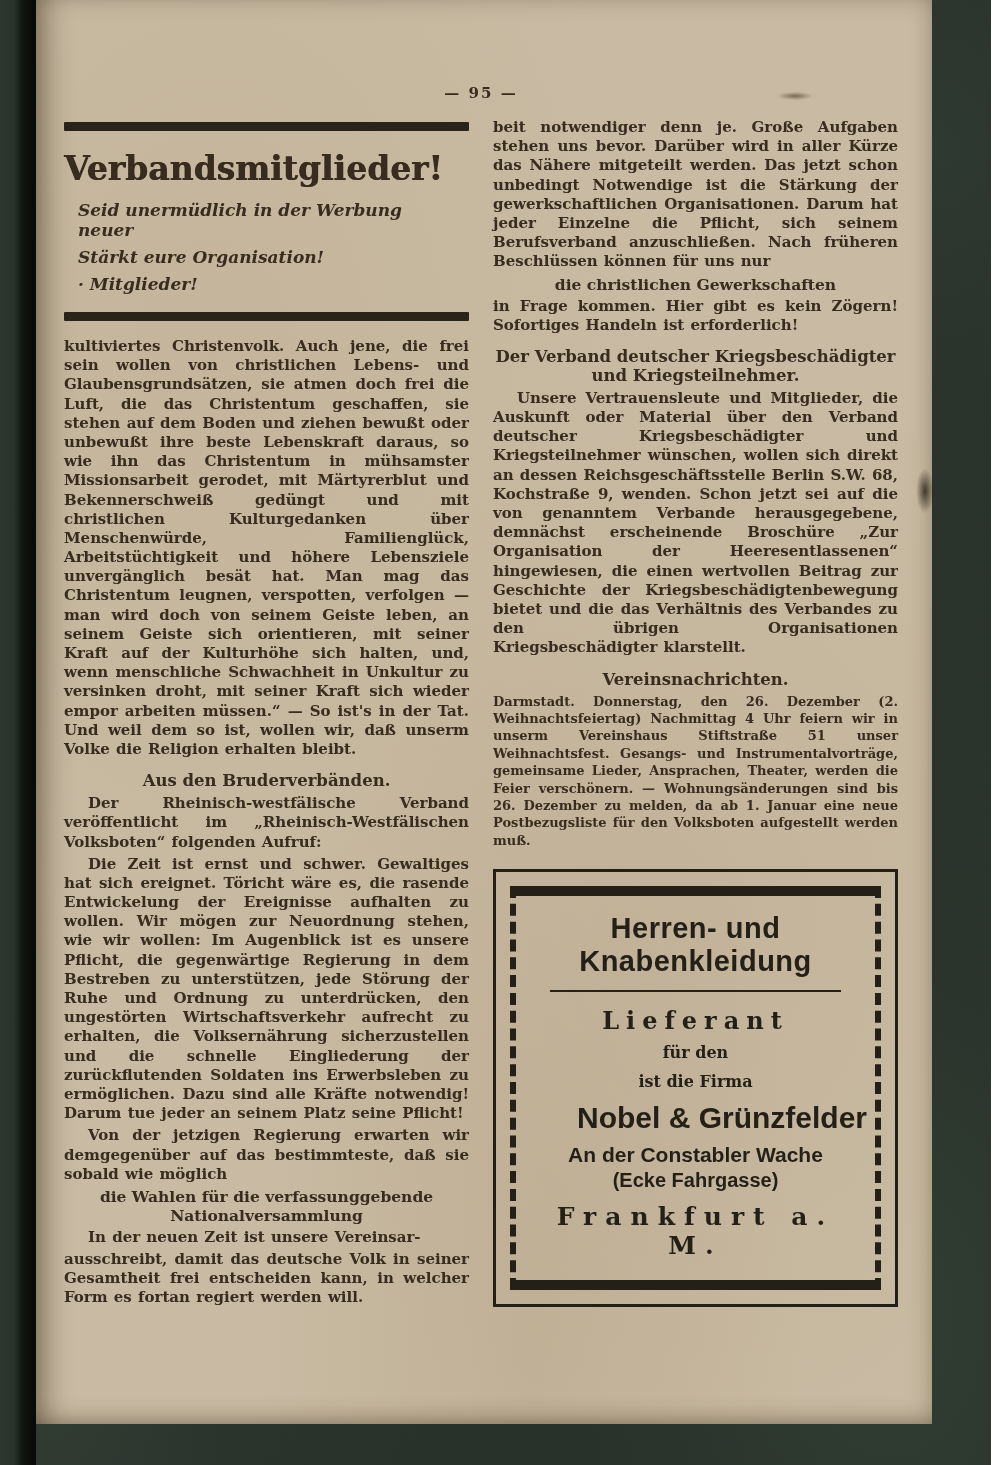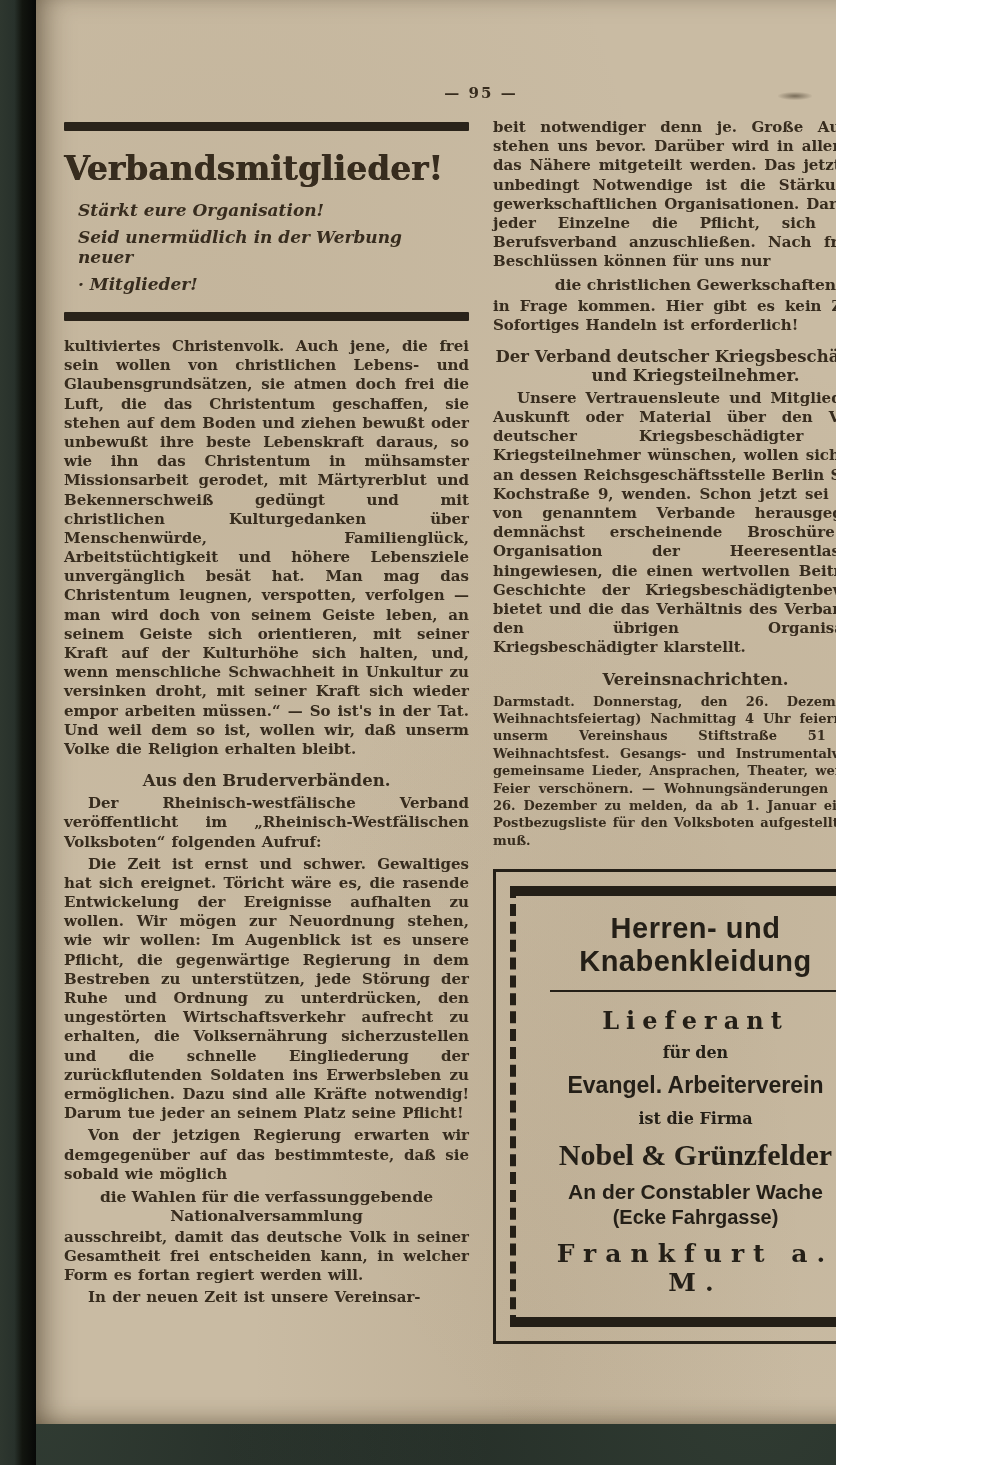--- a/index.html
+++ b/index.html
@@ -1,17 +1,17 @@
 <!DOCTYPE html>
 <html><head>
 <meta charset="utf-8">
 <style>
   html,body{margin:0;padding:0;}
   .screenshot{
-    position:relative;width:836px;height:1465px;overflow:hidden;
+    position:relative;width:991px;height:1465px;overflow:hidden;
     background:
       radial-gradient(ellipse at 95% 10%, rgba(90,110,95,.25), transparent 45%),
       radial-gradient(ellipse at 90% 90%, rgba(90,110,90,.3), transparent 50%),
       radial-gradient(ellipse at 5% 95%, rgba(100,120,100,.25), transparent 40%),
       #1f2722;
     font-family:"DejaVu Serif", serif;
   }
   .spine{
     position:absolute;left:0;top:0;width:36px;height:100%;
     background:linear-gradient(90deg,#2e372f 0%,#28312b 40%,#12150f 62%,#070807 100%);
@@ -69,21 +69,21 @@
   .ad{border:3px solid #241f17;padding:14px;margin-top:20px;}
   .ad-frame{border-left:6px dashed #241f17;border-right:6px dashed #241f17;}
   .ad-bar{height:10px;background:#241f17;}
   .ad-content{padding:16px 8px 20px;text-align:center;color:#241f17;}
   .ad-l1{font-family:"Liberation Sans",sans-serif;font-weight:bold;font-size:29px;letter-spacing:.5px;}
   .ad-rule{border:none;border-top:2px solid #241f17;margin:12px 26px 14px;}
   .ad-l2{font-size:24px;font-weight:bold;letter-spacing:7px;margin:2px 0 8px;}
   .ad-l3{font-size:16px;font-weight:bold;margin:0 0 10px;}
   .ad-l4{font-family:"Liberation Sans",sans-serif;font-weight:bold;font-size:23px;margin:0 0 10px;}
   .ad-l5{font-size:16px;font-weight:bold;margin:0 0 10px;}
-  .ad-l6{font-family:Liberation Serif, serif;font-weight:bold;font-size:30px;margin:0 0 8px;}
+  .ad-l6{font-family:Liberation Sans, sans-serif;font-weight:bold;font-size:30px;margin:0 0 8px;text-align:right;}
   .ad-l7{font-family:"Liberation Sans",sans-serif;font-weight:bold;font-size:21px;margin:0 0 2px;}
   .ad-l8{font-family:"Liberation Sans",sans-serif;font-weight:bold;font-size:20px;margin:0 0 10px;}
   .ad-l9{font-size:25px;font-weight:bold;letter-spacing:9px;}
 </style>
 </head>
 <body>
 
 <div class="screenshot">
   <div class="spine"></div>
 
@@ -94,35 +94,35 @@
     <div class="page-inner">
       <div class="page-num">— 95 —</div>
 
       <div class="columns">
 
         <div class="col">
 
           <div class="notice">
             <div class="rule-bar"></div>
             <div class="notice-title">Verbandsmitglieder!</div>
+            <div class="notice-sub">Seid unermüdlich in der Werbung neuer</div>
             <div class="notice-sub">Stärkt eure Organisation!</div>
-            <div class="notice-sub">Seid unermüdlich in der Werbung neuer</div>
             <div class="notice-sub">· Mitglieder!</div>
             <div class="rule-bar bottom"></div>
           </div>
 
           <p class="body">kultiviertes Christenvolk. Auch jene, die frei sein wollen von christlichen Lebens- und Glaubensgrundsätzen, sie atmen doch frei die Luft, die das Christentum geschaffen, sie stehen auf dem Boden und ziehen bewußt oder unbewußt ihre beste Lebenskraft daraus, so wie ihn das Christentum in mühsamster Missionsarbeit gerodet, mit Märtyrerblut und Bekennerschweiß gedüngt und mit christlichen Kulturgedanken über Menschenwürde, Familienglück, Arbeitstüchtigkeit und höhere Lebensziele unvergänglich besät hat. Man mag das Christentum leugnen, verspotten, verfolgen — man wird doch von seinem Geiste leben, an seinem Geiste sich orientieren, mit seiner Kraft auf der Kulturhöhe sich halten, und, wenn menschliche Schwachheit in Unkultur zu versinken droht, mit seiner Kraft sich wieder empor arbeiten müssen.“ — So ist's in der Tat. Und weil dem so ist, wollen wir, daß unserm Volke die Religion erhalten bleibt.</p>
 
           <div class="section-heading">Aus den Bruderverbänden.</div>
           <p class="body ind">Der Rheinisch-westfälische Verband veröffentlicht im „Rheinisch-Westfälischen Volksboten“ folgenden Aufruf:</p>
           <p class="body ind">Die Zeit ist ernst und schwer. Gewaltiges hat sich ereignet. Töricht wäre es, die rasende Entwickelung der Ereignisse aufhalten zu wollen. Wir mögen zur Neuordnung stehen, wie wir wollen: Im Augenblick ist es unsere Pflicht, die gegenwärtige Regierung in dem Bestreben zu unterstützen, jede Störung der Ruhe und Ordnung zu unterdrücken, den ungestörten Wirtschaftsverkehr aufrecht zu erhalten, die Volksernährung sicherzustellen und die schnelle Eingliederung der zurückflutenden Soldaten ins Erwerbsleben zu ermöglichen. Dazu sind alle Kräfte notwendig! Darum tue jeder an seinem Platz seine Pflicht!</p>
           <p class="body ind">Von der jetzigen Regierung erwarten wir demgegenüber auf das bestimmteste, daß sie sobald wie möglich</p>
           <div class="emphasis-block">die Wahlen für die verfassunggebende Nationalversammlung</div>
+          <p class="body ind">In der neuen Zeit ist unsere Vereinsar-</p>
           <p class="body">ausschreibt, damit das deutsche Volk in seiner Gesamtheit frei entscheiden kann, in welcher Form es fortan regiert werden will.</p>
-          <p class="body ind">In der neuen Zeit ist unsere Vereinsar-</p>
         </div>
 
         <div class="col">
 
           <p class="body">beit notwendiger denn je. Große Aufgaben stehen uns bevor. Darüber wird in aller Kürze das Nähere mitgeteilt werden. Das jetzt schon unbedingt Notwendige ist die Stärkung der gewerkschaftlichen Organisationen. Darum hat jeder Einzelne die Pflicht, sich seinem Berufsverband anzuschließen. Nach früheren Beschlüssen können für uns nur</p>
           <div class="emphasis-block">die christlichen Gewerkschaften</div>
           <p class="body">in Frage kommen. Hier gibt es kein Zögern! Sofortiges Handeln ist erforderlich!</p>
 
           <div class="section-heading">Der Verband deutscher Kriegsbeschädigter und Kriegsteilnehmer.</div>
           <p class="body ind">Unsere Vertrauensleute und Mitglieder, die Auskunft oder Material über den Verband deutscher Kriegsbeschädigter und Kriegsteilnehmer wünschen, wollen sich direkt an dessen Reichsgeschäftsstelle Berlin S.W. 68, Kochstraße 9, wenden. Schon jetzt sei auf die von genanntem Verbande herausgegebene, demnächst erscheinende Broschüre „Zur Organisation der Heeresentlassenen“ hingewiesen, die einen wertvollen Beitrag zur Geschichte der Kriegsbeschädigtenbewegung bietet und die das Verhältnis des Verbandes zu den übrigen Organisationen Kriegsbeschädigter klarstellt.</p>
@@ -131,21 +131,20 @@
           <p class="body small"><b>Darmstadt.</b><span> Donnerstag, den 26. Dezember (2. Weihnachtsfeiertag) Nachmittag 4 Uhr feiern wir in unserm Vereinshaus Stiftstraße 51 unser Weihnachtsfest. Gesangs- und Instrumentalvorträge, gemeinsame Lieder, Ansprachen, Theater, werden die Feier verschönern. — Wohnungsänderungen sind bis 26. Dezember zu melden, da ab 1. Januar eine neue Postbezugsliste für den Volksboten aufgestellt werden muß.</span></p>
 
           <div class="ad">
             <div class="ad-frame">
               <div class="ad-bar"></div>
               <div class="ad-content">
                 <div class="ad-l1">Herren- und Knabenkleidung</div>
                 <hr class="ad-rule">
                 <div class="ad-l2">Lieferant</div>
                 <div class="ad-l3">für den</div>
-                <div class="ad-l4">Evangel. Arbeiterverein</div>
                 <div class="ad-l5">ist die Firma</div>
                 <div class="ad-l6">Nobel &amp; Grünzfelder</div>
                 <div class="ad-l7">An der Constabler Wache</div>
                 <div class="ad-l8">(Ecke Fahrgasse)</div>
                 <div class="ad-l9">Frankfurt a. M.</div>
               </div>
               <div class="ad-bar"></div>
             </div>
           </div>
 

